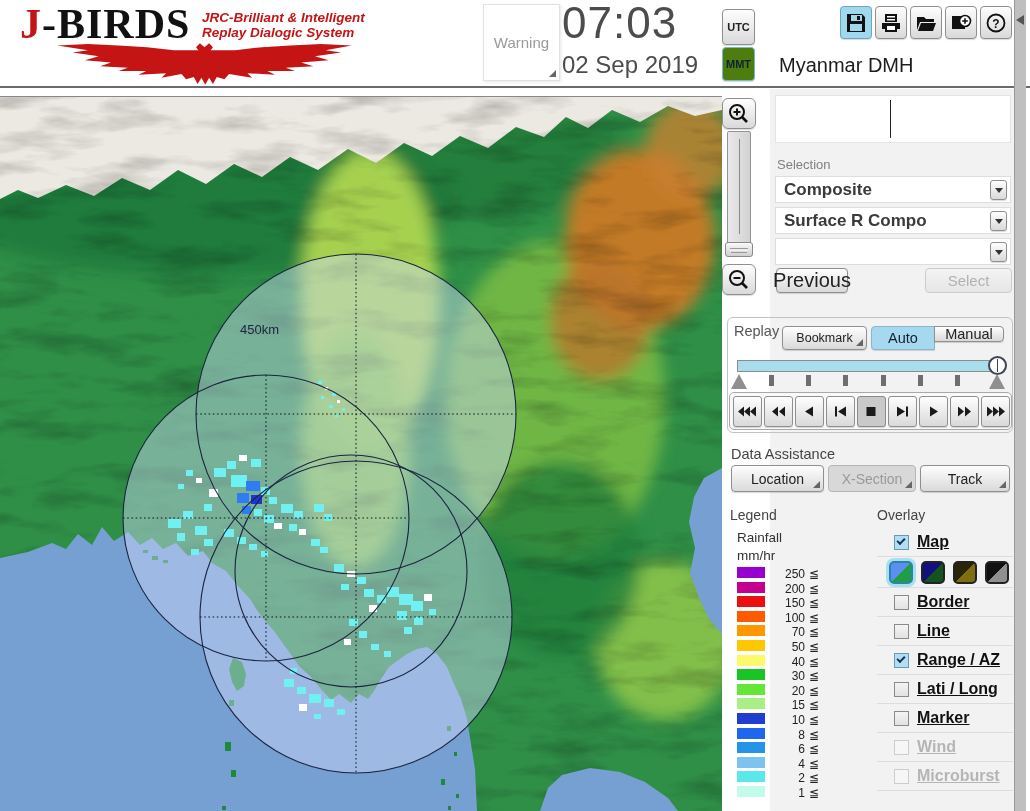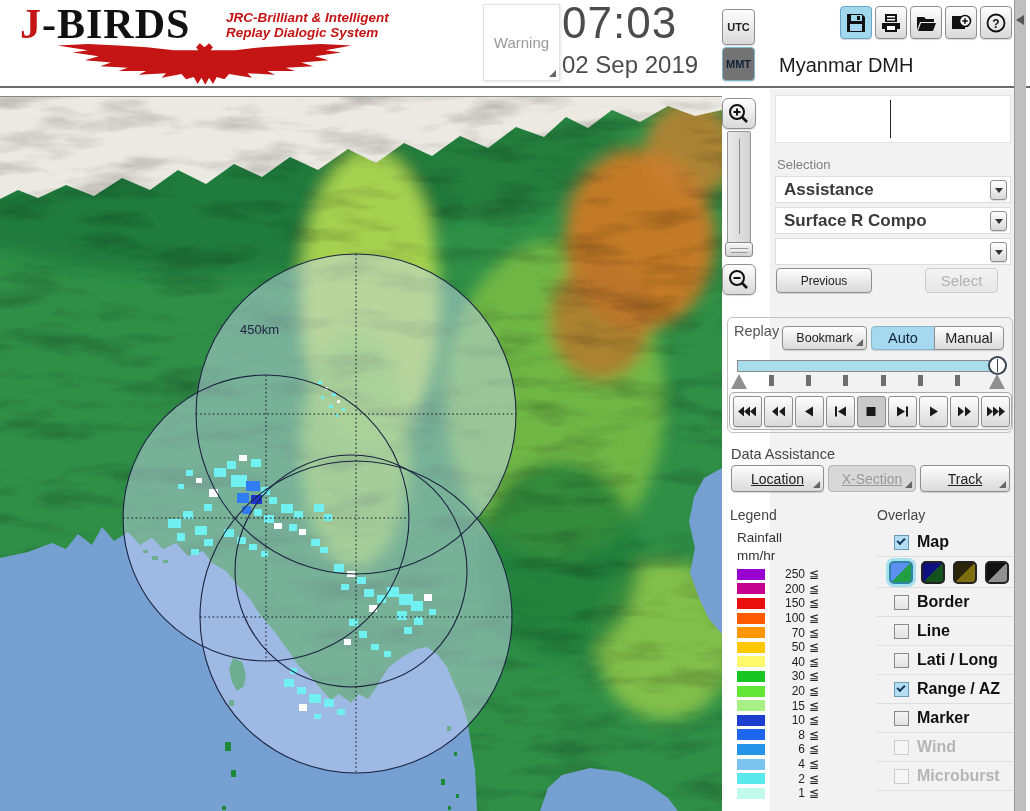--- a/index.html
+++ b/index.html
@@ -4,31 +4,31 @@
 <style>
   * { margin:0; padding:0; box-sizing:border-box; }
   html,body { width:1030px; height:811px; }
   body { position:relative; overflow:hidden; background:#fff; font-family:"Liberation Sans",sans-serif; }
   .abs { position:absolute; }
 
   
   .header { left:0; top:0; width:1030px; height:88px; background:#fff; border-bottom:2px solid #6a6a6a; }
   .logo-title { left:20px; top:0px; font-family:"Liberation Serif",serif; font-weight:bold; font-size:42px; letter-spacing:1px; color:#111; }
   .logo-title .accent { color:#c41414; }
-  .logo-tagline { left:202px; top:10px; color:#c41414; font-weight:bold; font-style:italic; font-size:13.5px; line-height:15px; white-space:nowrap;margin-left:24px; }
+  .logo-tagline { left:202px; top:10px; color:#c41414; font-weight:bold; font-style:italic; font-size:13.5px; line-height:15px; white-space:nowrap; }
   .eagle { left:12px; top:41px; }
 
   .warning-box { left:483px; top:4px; width:77px; height:77px; background:#fff; border:1px solid #e2e2e2; box-shadow:1px 1px 3px rgba(0,0,0,.10); display:flex; align-items:center; justify-content:center; color:#9a9a9a; font-size:15px; }
   .corner::after { content:''; position:absolute; right:3px; bottom:3px; width:0; height:0; border-left:7px solid transparent; border-bottom:7px solid #666; }
   .clock-time { left:562px; top:-2px; font-size:44px; color:#4c4c4c; letter-spacing:1px; }
   .clock-date { left:562px; top:51px; font-size:24px; color:#4c4c4c; }
 
   .btn { background:linear-gradient(#fefefe,#d9d9d9); border:1px solid #8f8f8f; border-radius:4px; box-shadow:0 1px 1px rgba(0,0,0,.15); display:flex; align-items:center; justify-content:center; cursor:pointer; font-family:"Liberation Sans",sans-serif; }
   .tz-utc { left:722px; top:9px; width:33px; height:36px; font-size:11px; font-weight:bold; color:#222; }
-  .tz-mmt { left:722px; top:47px; width:33px; height:34px; font-size:11px; font-weight:bold; color:#123; background:#737373; border-color:#7fb6cf; }
+  .tz-mmt { left:722px; top:47px; width:33px; height:34px; font-size:11px; font-weight:bold; color:#123; background:#4d7c0f; border-color:#7fb6cf; }
   .toolbar { left:840px; top:6px; display:flex; gap:3px; }
   .tool-btn { width:32px; height:33px; position:relative; }
   .tool-btn.active { background:#a2d8ee; border-color:#6aa6c4; }
   .station-name { left:779px; top:54px; font-size:20px; color:#1d1d1d; }
 
   
   .edge-strip { left:1014px; top:0; width:12px; height:811px; background:#bfbfbf; border-left:1px solid #9a9a9a; }
   .edge-arrow { left:1016px; top:15px; width:0; height:0; border-top:5px solid transparent; border-bottom:5px solid transparent; border-right:8px solid #555; }
 
   
@@ -44,62 +44,62 @@
   
   .panel-bg { left:770px; top:89px; width:244px; height:722px; background:#f2f2f2; }
   .station-input { left:775px; top:95px; width:236px; height:48px; background:#fff; border:1px solid #e4e4e4; }
   .station-input::after { content:''; position:absolute; left:114px; top:4px; bottom:4px; border-left:1px solid #222; }
   .sel-label { left:777px; top:157px; font-size:13px; color:#808080; }
   .dd { left:775px; width:236px; height:27px; background:#fff; border:1px solid #ddd; }
   .dd-1 { top:176px; } .dd-2 { top:207px; } .dd-3 { top:238px; }
   .dd-text { position:absolute; left:8px; top:0; line-height:26px; font-size:17px; font-weight:bold; color:#3a3a3a; }
   .dd-arrow { position:absolute; right:3px; top:3px; width:17px; height:20px; border-radius:3px; }
   .dd-arrow::after { content:''; width:0; height:0; border-left:4px solid transparent; border-right:4px solid transparent; border-top:5px solid #333; }
-  .btn-previous { left:776px; top:268px; width:96px; height:25px; font-size:12px; color:#222;text-align:right; }
-  .btn-select { left:925px; top:268px; width:73px; height:25px; font-size:15px; color:#b2b2b2; background:linear-gradient(#f3f3f3,#e6e6e6); border-color:#ccc; box-shadow:none; }
+  .btn-previous { left:776px; top:268px; width:72px; height:25px; font-size:20px; color:#222;text-align:right; }
+  .btn-select { left:925px; top:268px; width:87px; height:25px; font-size:15px; color:#b2b2b2; background:linear-gradient(#f3f3f3,#e6e6e6); border-color:#ccc; box-shadow:none; }
 
   .replay-box { left:727px; top:317px; width:286px; height:116px; border:1px solid #c2c2c2; border-radius:6px; }
   .replay-label { left:734px; top:323px; font-size:14.5px; color:#555; }
   .btn-bookmark { left:782px; top:326px; width:85px; height:24px; font-size:12.5px; color:#222; position:absolute; }
   .seg-auto { left:871px; top:326px; width:64px; height:24px; border-radius:4px 0 0 4px; background:#a6d9ef; border:1px solid #8ab6cc; font-size:14.5px; color:#123; }
-  .seg-manual { left:934px; top:326px; width:70px; height:24px; border-radius:0 4px 4px 0; font-size:14.5px; color:#222; }
+  .seg-manual { left:934px; top:326px; width:70px; height:16px; border-radius:0 4px 4px 0; font-size:14.5px; color:#222; }
   .slider-track { left:737px; top:360px; width:267px; height:12px; background:#a9dcec; border:1px solid #8c8c8c; }
   .slider-handle { left:988px; top:356px; width:19px; height:19px; border-radius:50%; background:#fdfdfd; border:2px solid #3a4454; }
   .slider-handle::after { content:''; position:absolute; left:7px; top:1px; bottom:1px; border-left:1px solid #3a4454; }
   .slider-ticks { left:737px; top:375px; width:267px; height:12px; }
   .tick { position:absolute; top:0; width:5px; height:11px; background:#6e6e6e; }
   .end-tri { width:0; height:0; border-left:8px solid transparent; border-right:8px solid transparent; border-bottom:15px solid #8f8f8f; }
   .end-tri.l { left:731px; top:374px; } .end-tri.r { left:989px; top:374px; }
   .playback { left:729px; top:392px; width:283px; height:38px; background:#fafafa; border:1px solid #a8a8a8; border-radius:5px; display:flex; align-items:center; padding-left:3px; gap:2px; }
   .pb-btn { width:29px; height:31px; border-radius:3px; position:relative; }
   .pb-btn.pressed { background:#c9c9c9; border-color:#8a8a8a; }
 
   .da-label { left:731px; top:446px; font-size:14.5px; color:#444; }
-  .da-btn { top:465px; height:27px; font-size:14px; color:#222; position:absolute;text-decoration:underline; }
+  .da-btn { top:465px; height:27px; font-size:14px; color:#222; position:absolute; }
   .btn-location { left:731px; width:93px; }
   .btn-xsection { left:828px; width:88px; background:#d8d8d8; color:#999; border-color:#b5b5b5; box-shadow:none; }
   .btn-track { left:920px; width:90px; }
 
   .legend-title { left:730px; top:507px; font-size:14px; color:#444; }
   .overlay-title { left:877px; top:507px; font-size:14px; color:#444; }
   .legend-sub { left:737px; font-size:13.5px; color:#333; }
   .ls1 { top:530px; } .ls2 { top:548px; }
   .legend-rows { left:737px; top:567px; width:100px; }
-  .lg-row { display:flex; align-items:center; height:14.6px; }
+  .lg-row { display:flex; align-items:flex-start; height:14.6px; }
   .lg-sw { width:28px; height:11px; flex:0 0 28px; }
   .lg-val { width:40px; text-align:right; font-size:12px; color:#222; }
   .lg-le { font-size:12px; color:#222; margin-left:4px; }
 
   .overlay-list { left:877px; top:528px; width:136px; }
   .ov-row { position:relative; height:29px; border-bottom:1px solid #ddd; display:flex; align-items:center; padding-left:17px; }
   .ov-check { width:15px; height:15px; background:linear-gradient(#f4f4f4,#e2e2e2); border:1px solid #8a8a8a; margin-right:8px; position:relative; flex:0 0 15px; }
   .ov-check.on { background:#b5ddf2; border-color:#6899b5; }
   .ov-check.dis { background:#f6f6f6; border-color:#ccc; }
   .ck { position:absolute; left:2px; top:2px; width:8px; height:5px; border-left:2px solid #14325a; border-bottom:2px solid #14325a; transform:rotate(-45deg); }
-  .ov-label { font-size:16px; font-weight:bold; color:#111; white-space:nowrap; }
+  .ov-label { font-size:16px; font-weight:bold; color:#111; white-space:nowrap;text-decoration:underline; }
   .ov-label.dis { color:#b5b5b5; }
   .ov-styles { padding-left:12px; height:31px; gap:8px; }
   .ov-sw { width:24px; height:23px; border:2px solid #222; border-radius:5px; cursor:pointer; }
   .ov-sw.sel { box-shadow:0 0 0 3px #a8e0f0; border-color:#2d83a8; }
 </style>
 </head>
 <body>
 
 <div class="abs header"></div>
 
@@ -320,21 +320,21 @@
       <path d="M15,15 L20,20" stroke="#111" stroke-width="2.6"></path>
     </svg>
 </button>
 
 <div class="abs panel-bg"></div>
 
 <div class="abs station-input"></div>
 <div class="abs sel-label">Selection</div>
 
 <div class="abs dd dd-1">
-  <span class="dd-text">Assistance</span>
+  <span class="dd-text">Composite</span>
   <span class="btn dd-arrow"></span>
 </div>
 <div class="abs dd dd-2">
   <span class="dd-text">Surface R Compo</span>
   <span class="btn dd-arrow"></span>
 </div>
 <div class="abs dd dd-3">
   <span class="dd-text"></span>
   <span class="btn dd-arrow"></span>
 </div>
@@ -522,31 +522,31 @@
     </div>
     <div class="ov-row">
       <span class="ov-check"></span>
       <span class="ov-label">Border</span>
     </div>
     <div class="ov-row">
       <span class="ov-check"></span>
       <span class="ov-label">Line</span>
     </div>
     <div class="ov-row">
-      <span class="ov-check"></span>
-      <span class="ov-label">Lati / Long</span>
-    </div>
-    <div class="ov-row">
       <span class="ov-check on">
         <i class="ck"></i>
       </span>
       <span class="ov-label">Range / AZ</span>
     </div>
     <div class="ov-row">
       <span class="ov-check"></span>
+      <span class="ov-label">Lati / Long</span>
+    </div>
+    <div class="ov-row">
+      <span class="ov-check"></span>
       <span class="ov-label">Marker</span>
     </div>
     <div class="ov-row">
       <span class="ov-check dis"></span>
       <span class="ov-label dis">Wind</span>
     </div>
     <div class="ov-row">
       <span class="ov-check dis"></span>
       <span class="ov-label dis">Microburst</span>
     </div>

